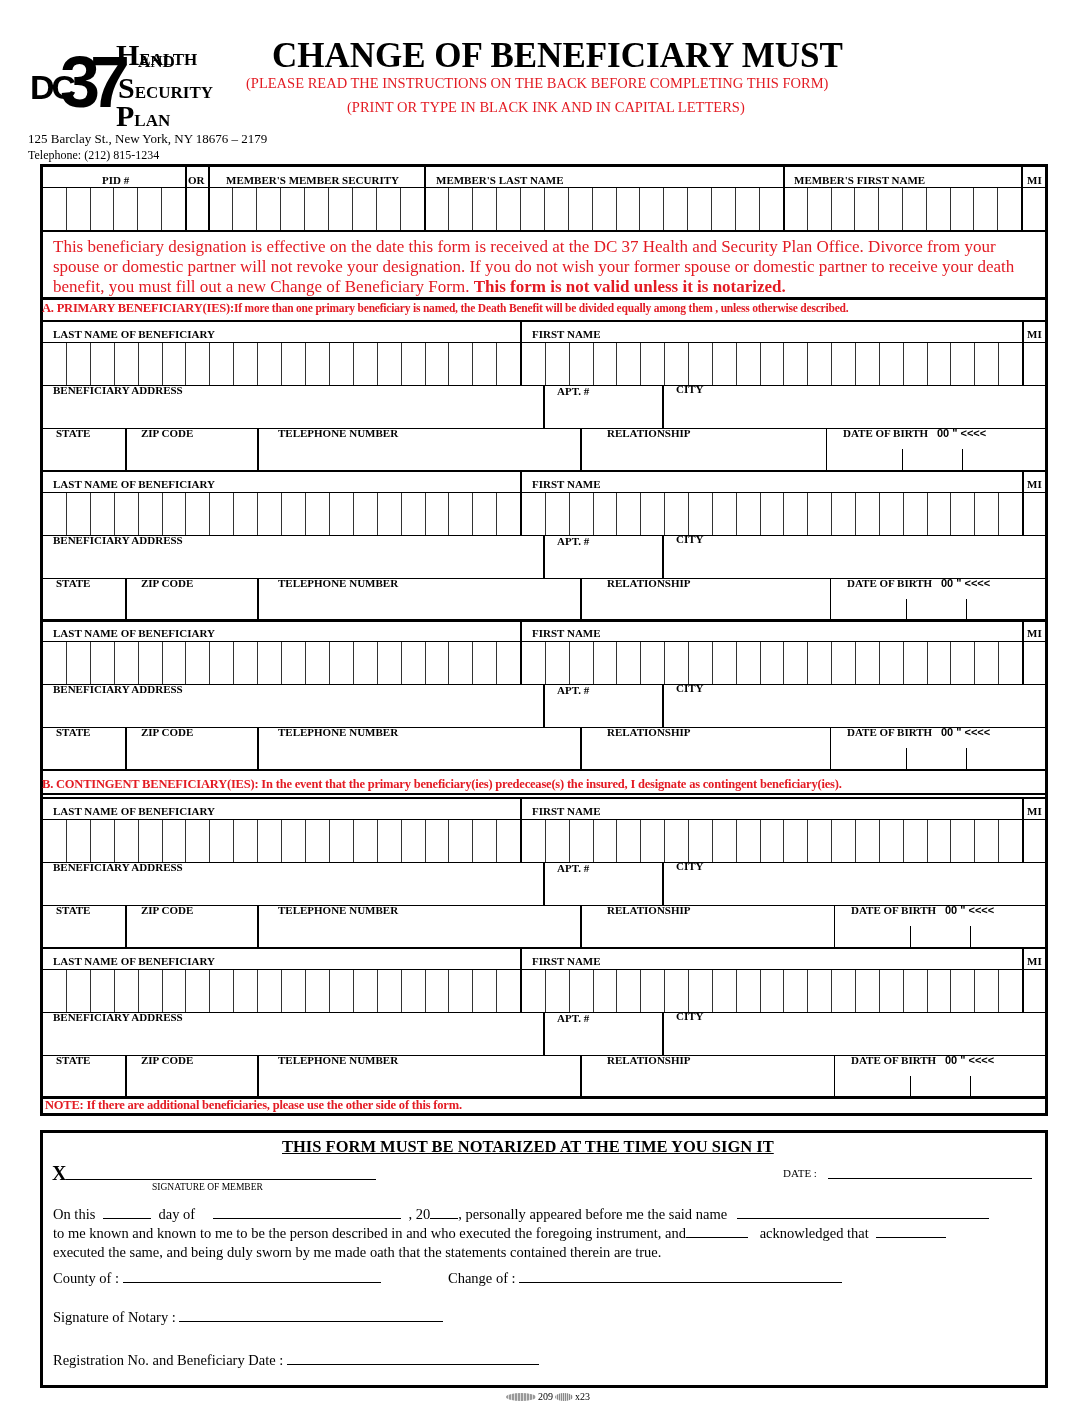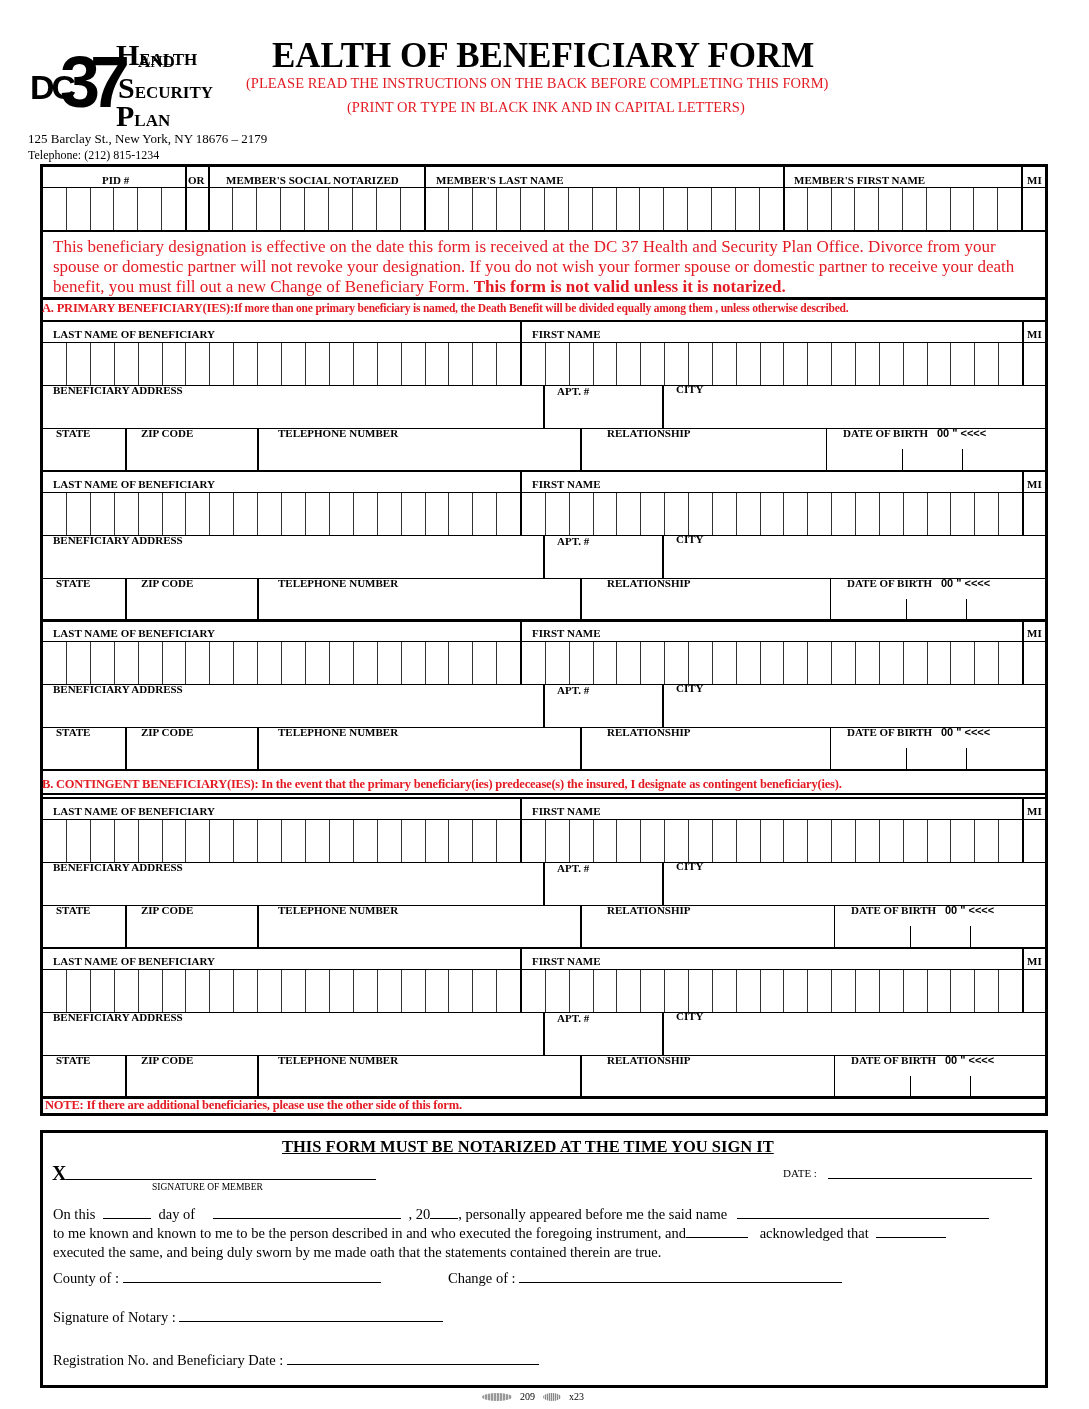--- a/index.html
+++ b/index.html
@@ -40,29 +40,29 @@
   <div class="abs logo-word" style="left:90px;top:55px;">
     <span class="cap">S</span><span>ECURITY</span>
   </div>
   <div class="abs logo-word" style="left:88px;top:83px;">
     <span class="cap">P</span><span>LAN</span>
   </div>
 </div>
 <div class="abs" style="left:28px;top:131px;font-size:13px;white-space:nowrap;">125 Barclay St., New York, NY 18676 – 2179</div>
 <div class="abs" style="left:28px;top:148px;font-size:12px;white-space:nowrap;">Telephone: (212) 815-1234</div>
 
-<div class="abs title" style="left:272px;top:36px;">EALTH OF BENEFICIARY FORM</div>
+<div class="abs title" style="left:272px;top:36px;">CHANGE OF BENEFICIARY MUST</div>
 <div class="abs sub red" style="left:246px;top:75px;">(PLEASE READ THE INSTRUCTIONS ON THE BACK BEFORE COMPLETING THIS FORM)</div>
 <div class="abs sub red" style="left:347px;top:99px;">(PRINT OR TYPE IN BLACK INK AND IN CAPITAL LETTERS)</div>
 
 <div class="box" style="left:40px;top:164px;width:1008px;height:952px;border-width:3px;"></div>
 
 <div class="lbl" style="left:102px;top:174px;">PID #</div>
 <div class="lbl" style="left:188px;top:174px;">OR</div>
-<div class="lbl" style="left:226px;top:174px;">MEMBER'S SOCIAL NOTARIZED</div>
+<div class="lbl" style="left:226px;top:174px;">MEMBER'S MEMBER SECURITY</div>
 <div class="lbl" style="left:436px;top:174px;">MEMBER'S LAST NAME</div>
 <div class="lbl" style="left:794px;top:174px;">MEMBER'S FIRST NAME</div>
 <div class="lbl" style="left:1027px;top:174px;">MI</div>
 <div class="hl" style="left:42px;top:187px;width:1004px;"></div>
 <div class="hl" style="left:42px;top:230px;width:1004px;border-top-width:2px;"></div>
 <div class="vl" style="left:185px;top:166px;height:64px;border-left-width:2px;"></div>
 <div class="vl" style="left:208px;top:166px;height:64px;border-left-width:2px;"></div>
 <div class="vl" style="left:424px;top:166px;height:64px;border-left-width:2px;"></div>
 <div class="vl" style="left:783px;top:166px;height:64px;border-left-width:2px;"></div>
 <div class="vl" style="left:1021px;top:166px;height:64px;border-left-width:2px;"></div>
@@ -605,18 +605,18 @@
 </div>
 <div class="abs nt" style="left:53px;top:1309px;">
   <span>Signature of Notary :</span>
   <span class="uline" style="width:264px;"></span>
 </div>
 <div class="abs nt" style="left:53px;top:1352px;">
   <span>Registration No. and Beneficiary Date :</span>
   <span class="uline" style="width:252px;"></span>
 </div>
 
-<div class="abs" style="left:482px;top:1391px;font-size:10px;white-space:nowrap;display:flex;align-items:center;gap:8px;">
+<div class="abs" style="left:506px;top:1391px;font-size:10px;white-space:nowrap;display:flex;align-items:center;gap:2px;">
   <span style="display:inline-block;width:30px;height:8px;border-radius:50%;background:repeating-linear-gradient(90deg,#999 0 2px,#ddd 2px 3px);"></span>
   <span>209</span>
   <span style="display:inline-block;width:18px;height:8px;border-radius:50%;background:repeating-linear-gradient(90deg,#888 0 1px,#ddd 1px 2px);"></span>
   <span>x23</span>
 </div>
 
 </body></html>

